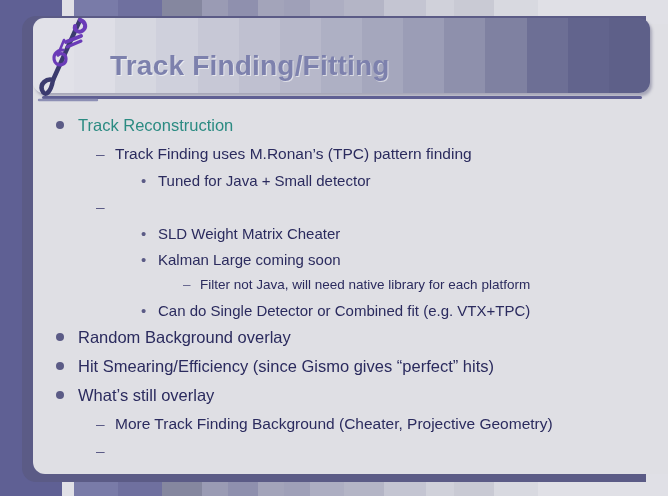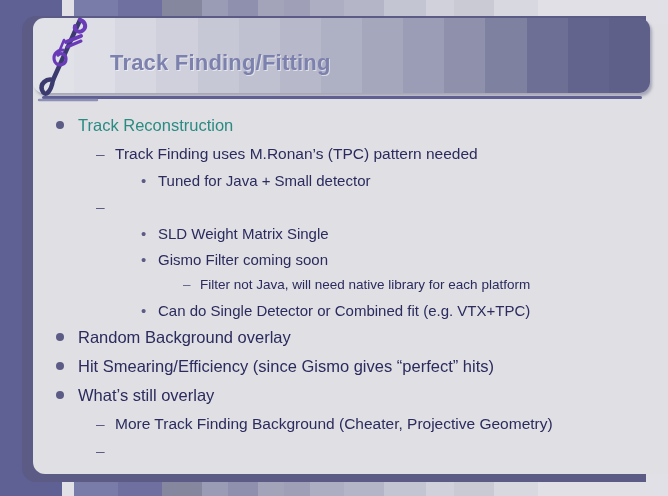--- a/index.html
+++ b/index.html
@@ -77,21 +77,21 @@
     top: 96px;
     width: 600px;
     height: 3px;
     background: #5f5f93;
     border-radius: 2px;
   }
   #title-text {
     position: absolute;
     left: 110px;
     top: 50px;
-    font-size: 22px;
+    font-size: 28px;
     font-weight: bold;
     color: #7d81ad;
     letter-spacing: 0.2px;
     text-shadow: 1px 1px 0 rgba(255,255,255,0.55);
     white-space: nowrap;
     z-index: 5;
   }
 
   
   #title-icon {
@@ -235,36 +235,36 @@
 
   <div id="title-text">Track Finding/Fitting</div>
 
   <div id="body">
       <div class="row lvl1">
         <span class="marker"><span class="dot"></span></span>
         <span class="txt teal">Track Reconstruction</span>
       </div>
       <div class="row lvl2">
         <span class="marker">–</span>
-        <span class="txt">Track Finding uses M.Ronan’s (TPC) pattern needed</span>
+        <span class="txt">Track Finding uses M.Ronan’s (TPC) pattern finding</span>
       </div>
       <div class="row lvl3">
         <span class="marker">•</span>
         <span class="txt">Tuned for Java + Small detector</span>
       </div>
       <div class="row lvl2">
         <span class="marker">–</span>
       </div>
       <div class="row lvl3">
         <span class="marker">•</span>
-        <span class="txt">SLD Weight Matrix Single</span>
-      </div>
-      <div class="row lvl3">
-        <span class="marker">•</span>
-        <span class="txt">Gismo Filter coming soon</span>
+        <span class="txt">SLD Weight Matrix Cheater</span>
+      </div>
+      <div class="row lvl3">
+        <span class="marker">•</span>
+        <span class="txt">Kalman Large coming soon</span>
       </div>
       <div class="row lvl4">
         <span class="marker">–</span>
         <span class="txt">Filter not Java, will need native library for each platform</span>
       </div>
       <div class="row lvl3">
         <span class="marker">•</span>
         <span class="txt">Can do Single Detector or Combined fit (e.g. VTX+TPC)</span>
       </div>
       <div class="row lvl1">

